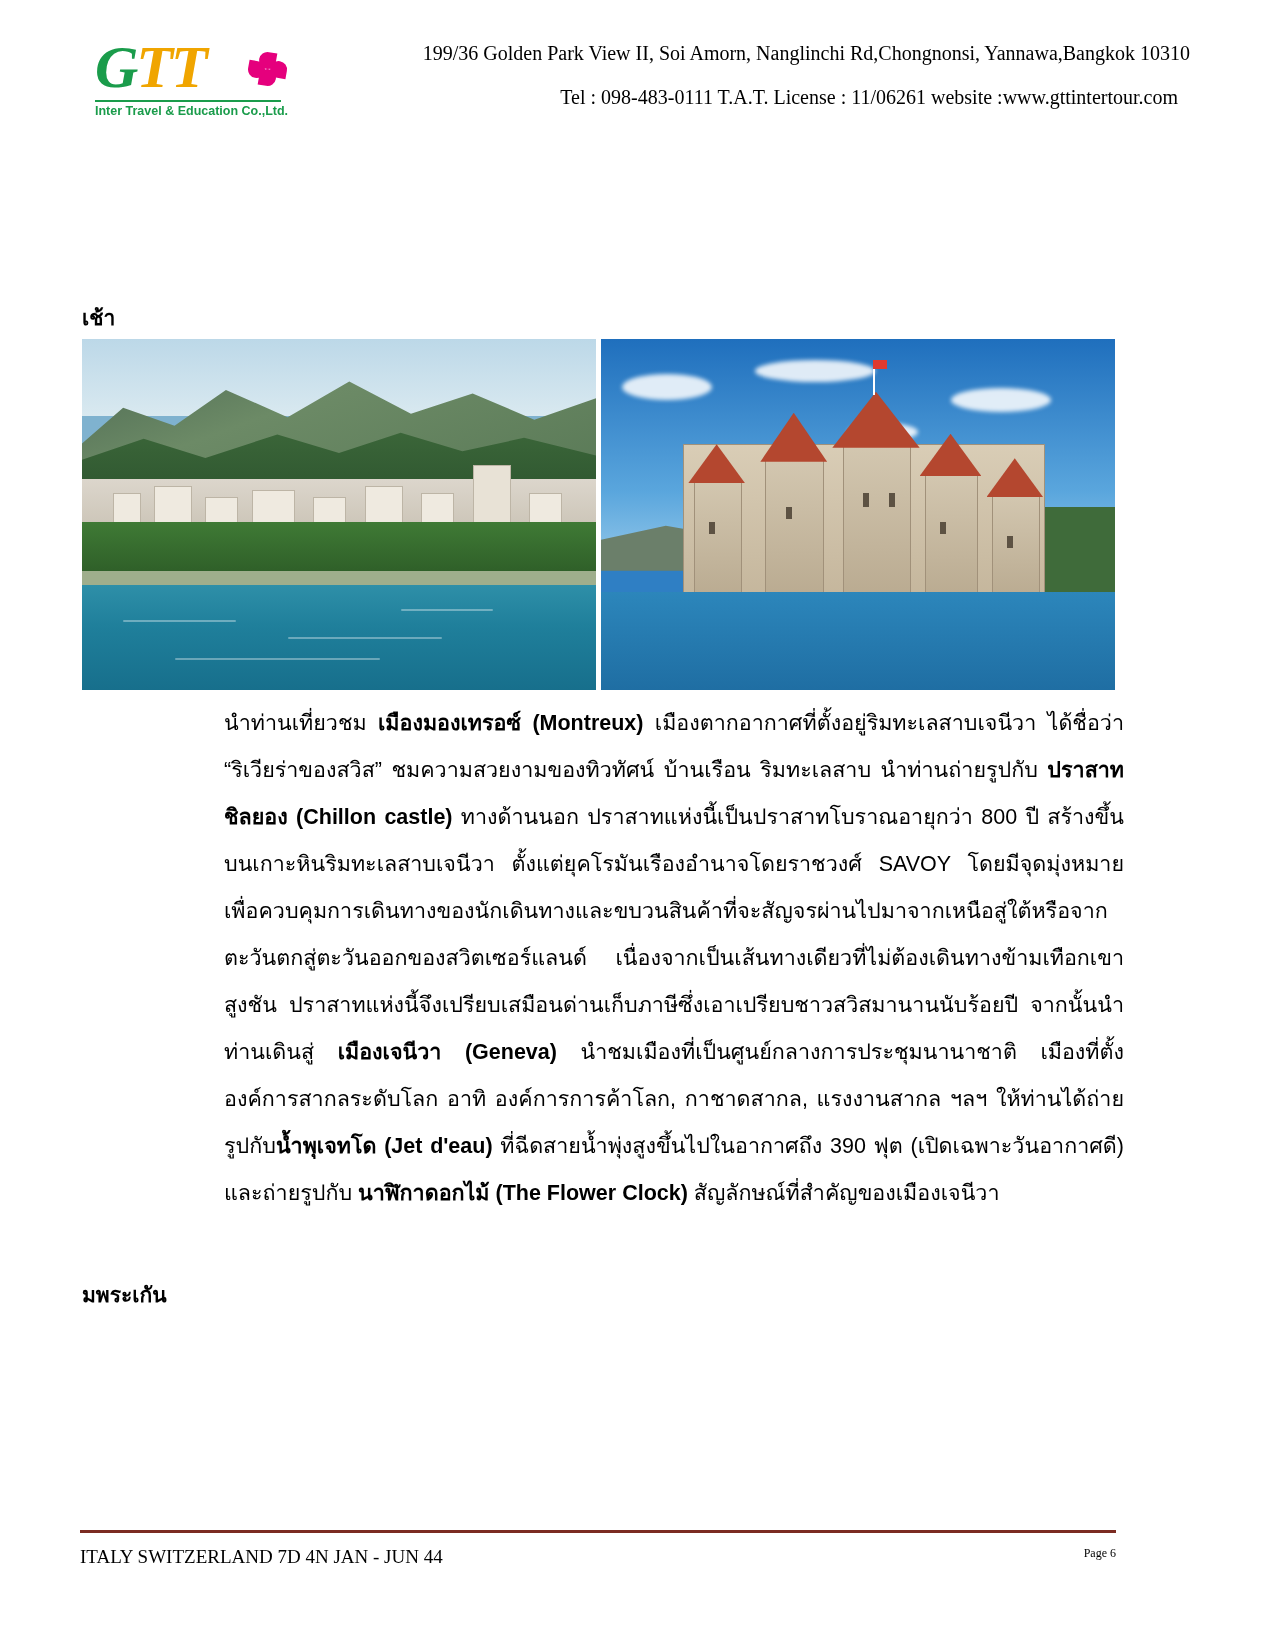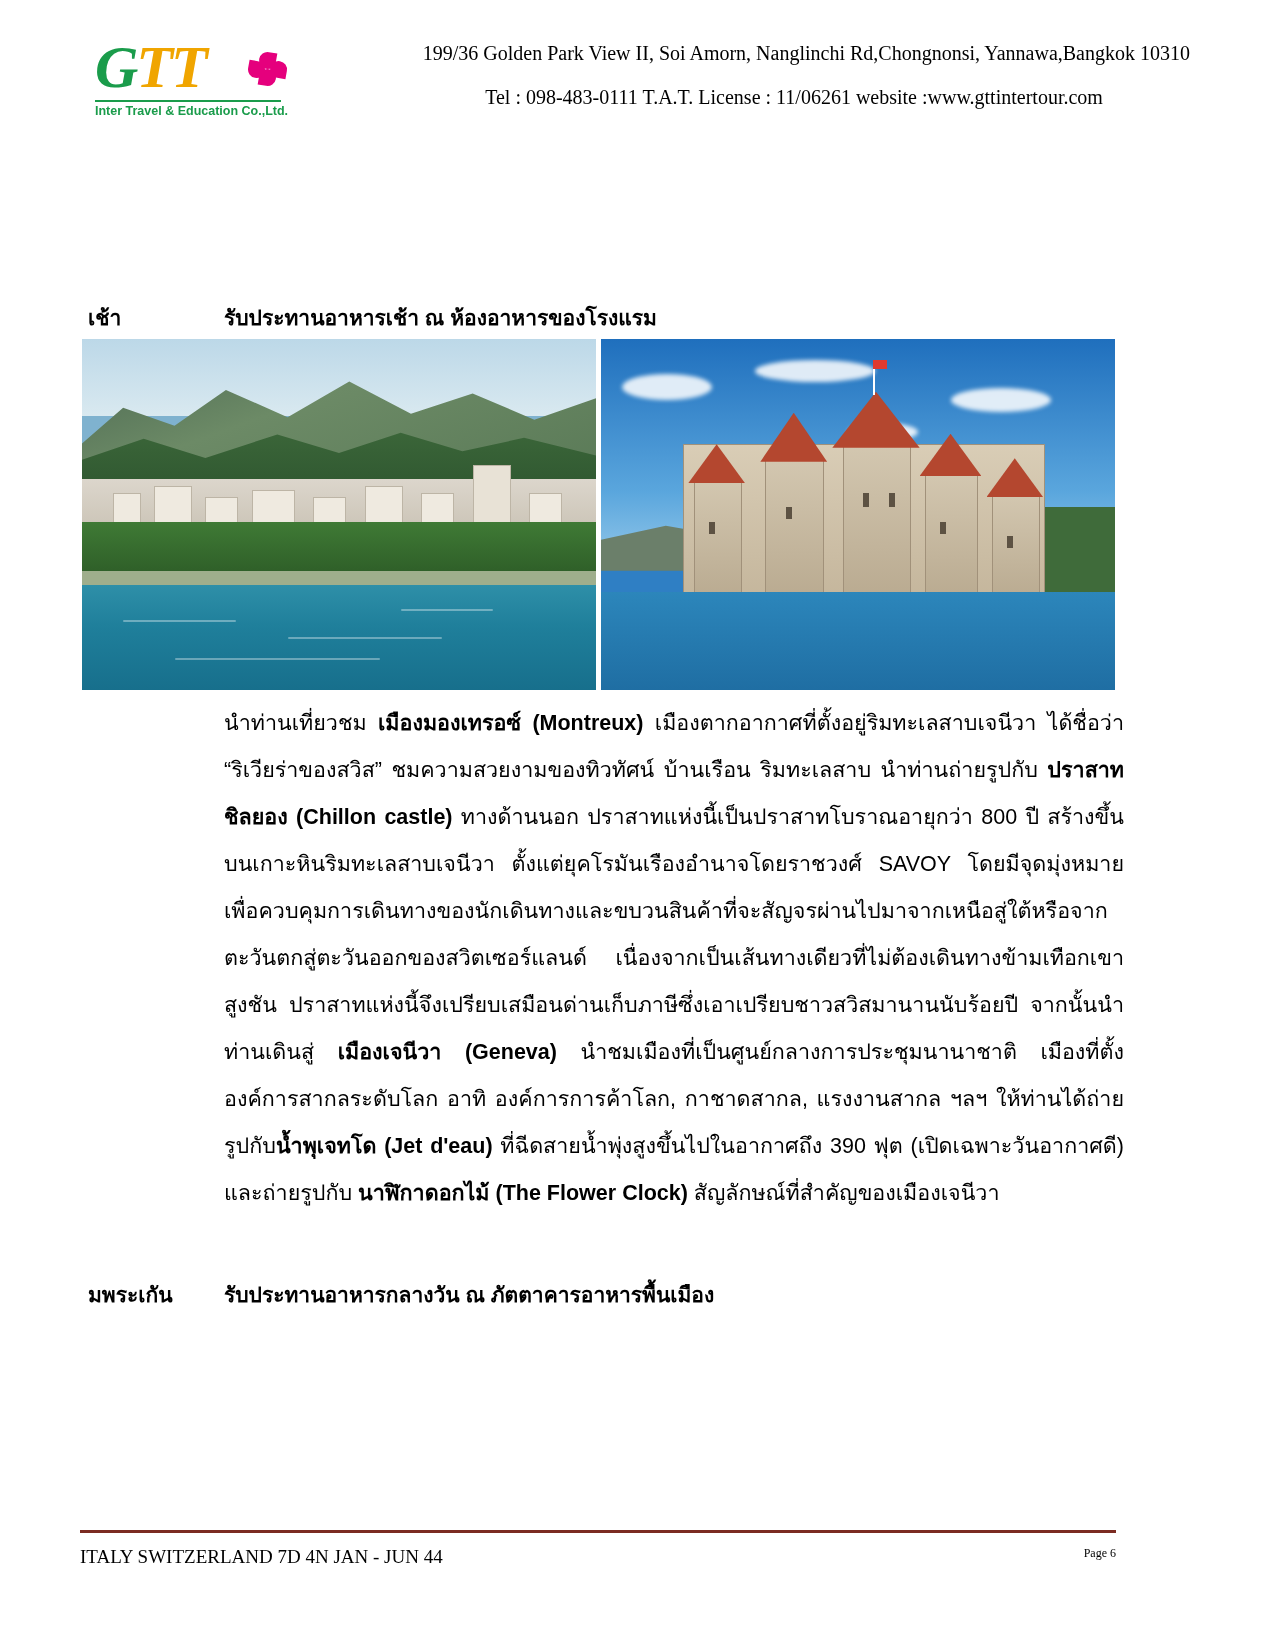--- a/index.html
+++ b/index.html
@@ -90,24 +90,24 @@
     left: 290px;
     top: 12px;
     width: 820px;
     text-align: right;
     font-size: 20px;
     line-height: 26px;
     white-space: nowrap;
   }
   .hdr-line2 {
     position: absolute;
-    left: 304px;
+    left: 278px;
     top: 56px;
     width: 820px;
-    text-align: center;
+    text-align: right;
     font-size: 20px;
     line-height: 26px;
     white-space: nowrap;
   }
 
   
   .titlebar {
     position: absolute;
     left: 80px;
     top: 160px;
@@ -132,21 +132,20 @@
     line-height: 41px;
   }
 
   
   .row-label {
     position: absolute;
     font-family: "Liberation Sans", sans-serif;
     font-weight: bold;
     font-size: 21px;
     color: #000;
-    margin-left: 6px;
   }
   .row-text {
     position: absolute;
     font-family: "Liberation Sans", sans-serif;
     font-weight: bold;
     font-size: 21px;
     color: #000;
   }
 
   
@@ -327,21 +326,20 @@
       <div class="logo-rule"></div>
       <div class="logo-sub">Inter Travel &amp; Education Co.,Ltd.</div>
     </div>
 
     <div class="hdr-line1">199/36 Golden Park View II, Soi Amorn, Nanglinchi Rd,Chongnonsi, Yannawa,Bangkok 10310</div>
     <div class="hdr-line2">Tel : 098-483-0111 T.A.T. License : 11/06261 website :www.gttintertour.com</div>
   </div>
 
 
   <div class="row-label" style="left:82px; top:301px;">เช้า</div>
-  <div class="row-text" style="left:224px; top:301px;">รับประทานอาหารเช้า ณ ห้องอาหารของโรงแรม</div>
 
   <div class="photos">
 
     <div class="photo ph-montreux">
       <div class="m-sky"></div>
       <div class="m-mtn"></div>
       <div class="m-mtn2"></div>
       <div class="m-town"></div>
       <div class="m-bld" style="left:6%; top:44%; width:5%; height:8%;"></div>
       <div class="m-bld" style="left:14%; top:42%; width:7%; height:11%;"></div>
@@ -393,19 +391,18 @@
       <div class="c-win" style="left:66%; top:52%; width:6px; height:12px;"></div>
       <div class="c-win" style="left:79%; top:56%; width:6px; height:12px;"></div>
 
       <div class="c-water"></div>
     </div>
   </div>
 
   <div class="para">นำท่านเที่ยวชม <b>เมืองมองเทรอซ์ (Montreux)</b> เมืองตากอากาศที่ตั้งอยู่ริมทะเลสาบเจนีวา ได้ชื่อว่า “ริเวียร่าของสวิส” ชมความสวยงามของทิวทัศน์ บ้านเรือน ริมทะเลสาบ นำท่านถ่ายรูปกับ <b>ปราสาทชิลยอง (Chillon castle)</b> ทางด้านนอก ปราสาทแห่งนี้เป็นปราสาทโบราณอายุกว่า 800 ปี สร้างขึ้นบนเกาะหินริมทะเลสาบเจนีวา ตั้งแต่ยุคโรมันเรืองอำนาจโดยราชวงศ์ SAVOY โดยมีจุดมุ่งหมายเพื่อควบคุมการเดินทางของนักเดินทางและขบวนสินค้าที่จะสัญจรผ่านไปมาจากเหนือสู่ใต้หรือจากตะวันตกสู่ตะวันออกของสวิตเซอร์แลนด์ เนื่องจากเป็นเส้นทางเดียวที่ไม่ต้องเดินทางข้ามเทือกเขาสูงชัน ปราสาทแห่งนี้จึงเปรียบเสมือนด่านเก็บภาษีซึ่งเอาเปรียบชาวสวิสมานานนับร้อยปี จากนั้นนำท่านเดินสู่ <b>เมืองเจนีวา (Geneva)</b> นำชมเมืองที่เป็นศูนย์กลางการประชุมนานาชาติ เมืองที่ตั้งองค์การสากลระดับโลก อาทิ องค์การการค้าโลก, กาชาดสากล, แรงงานสากล ฯลฯ ให้ท่านได้ถ่ายรูปกับ<b>น้ำพุเจทโด (Jet d'eau)</b> ที่ฉีดสายน้ำพุ่งสูงขึ้นไปในอากาศถึง 390 ฟุต (เปิดเฉพาะวันอากาศดี) และถ่ายรูปกับ <b>นาฬิกาดอกไม้ (The Flower Clock)</b> สัญลักษณ์ที่สำคัญของเมืองเจนีวา</div>
 
   <div class="row-label" style="left:82px; top:1278px;">มพระเกัน</div>
-  <div class="row-text" style="left:224px; top:1278px;">รับประทานอาหารกลางวัน ณ ภัตตาคารอาหารพื้นเมือง</div>
 
   <div class="footer-rule"></div>
   <div class="footer-left">ITALY SWITZERLAND 7D 4N JAN - JUN 44</div>
   <div class="footer-right">Page 6</div>
 
 </div>
 
 </body></html>

